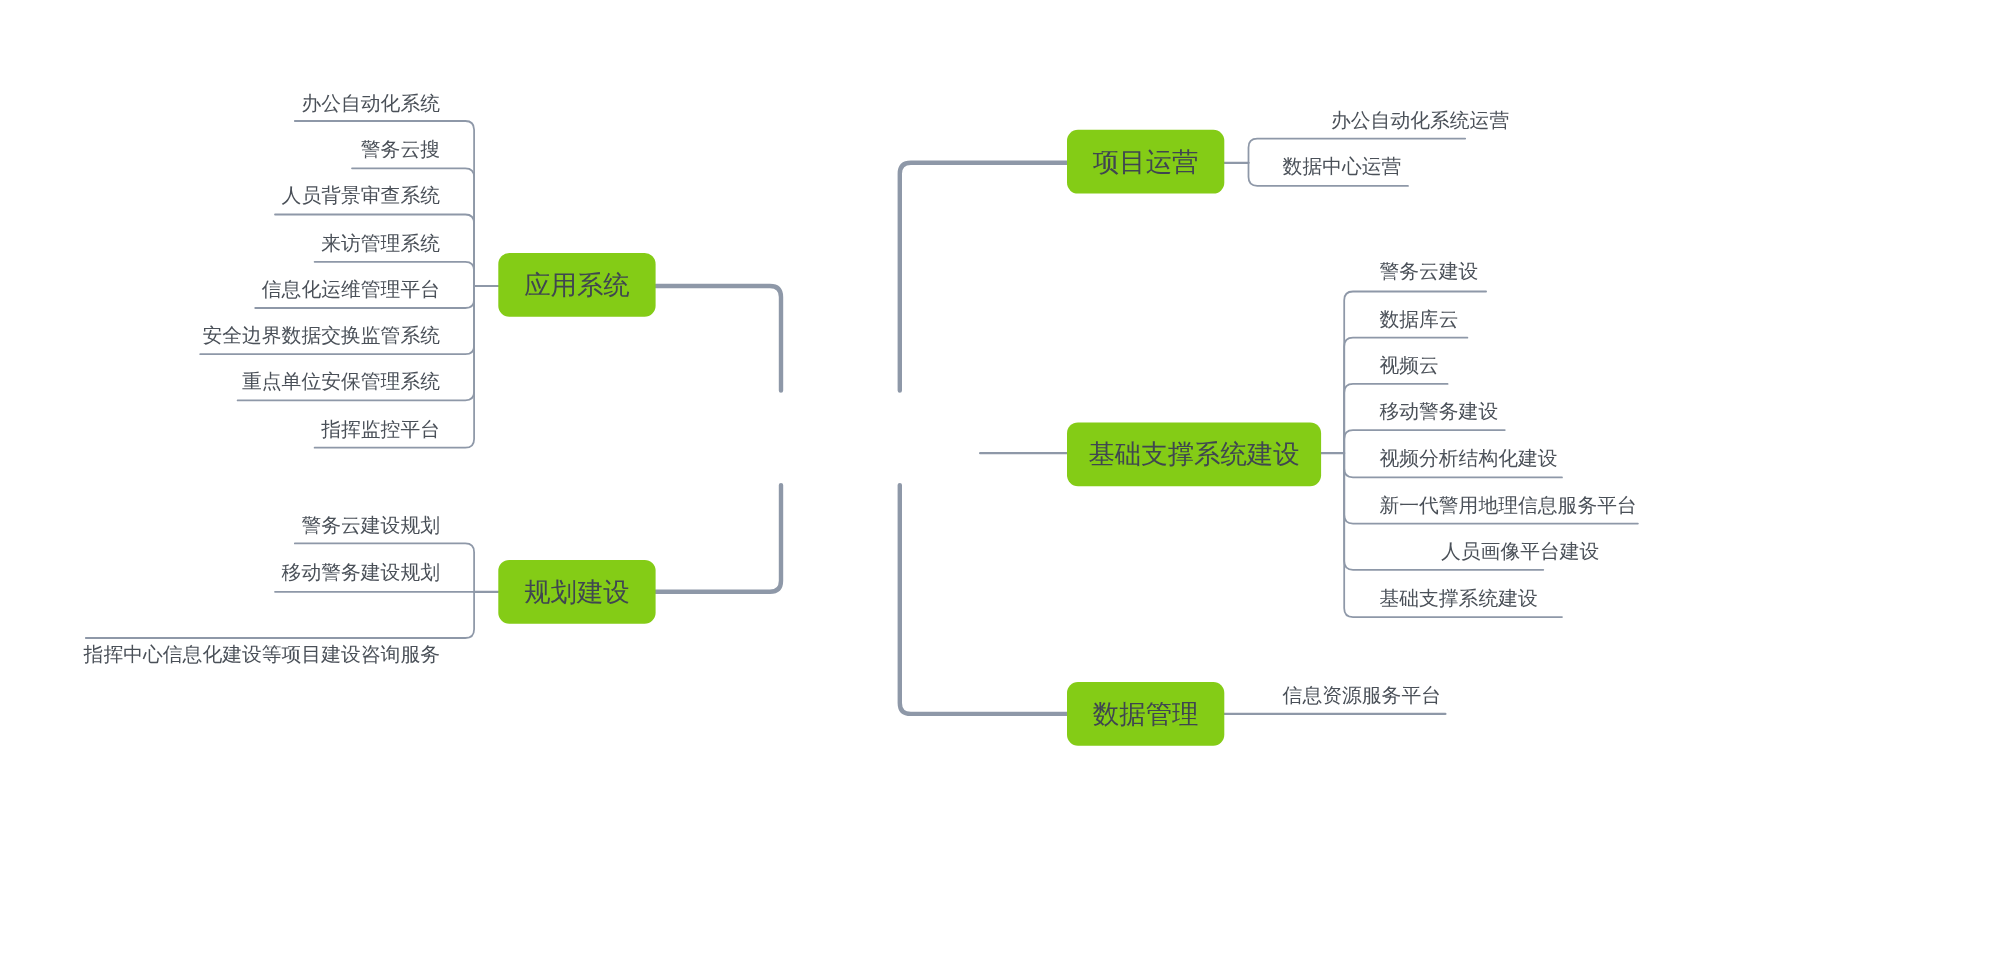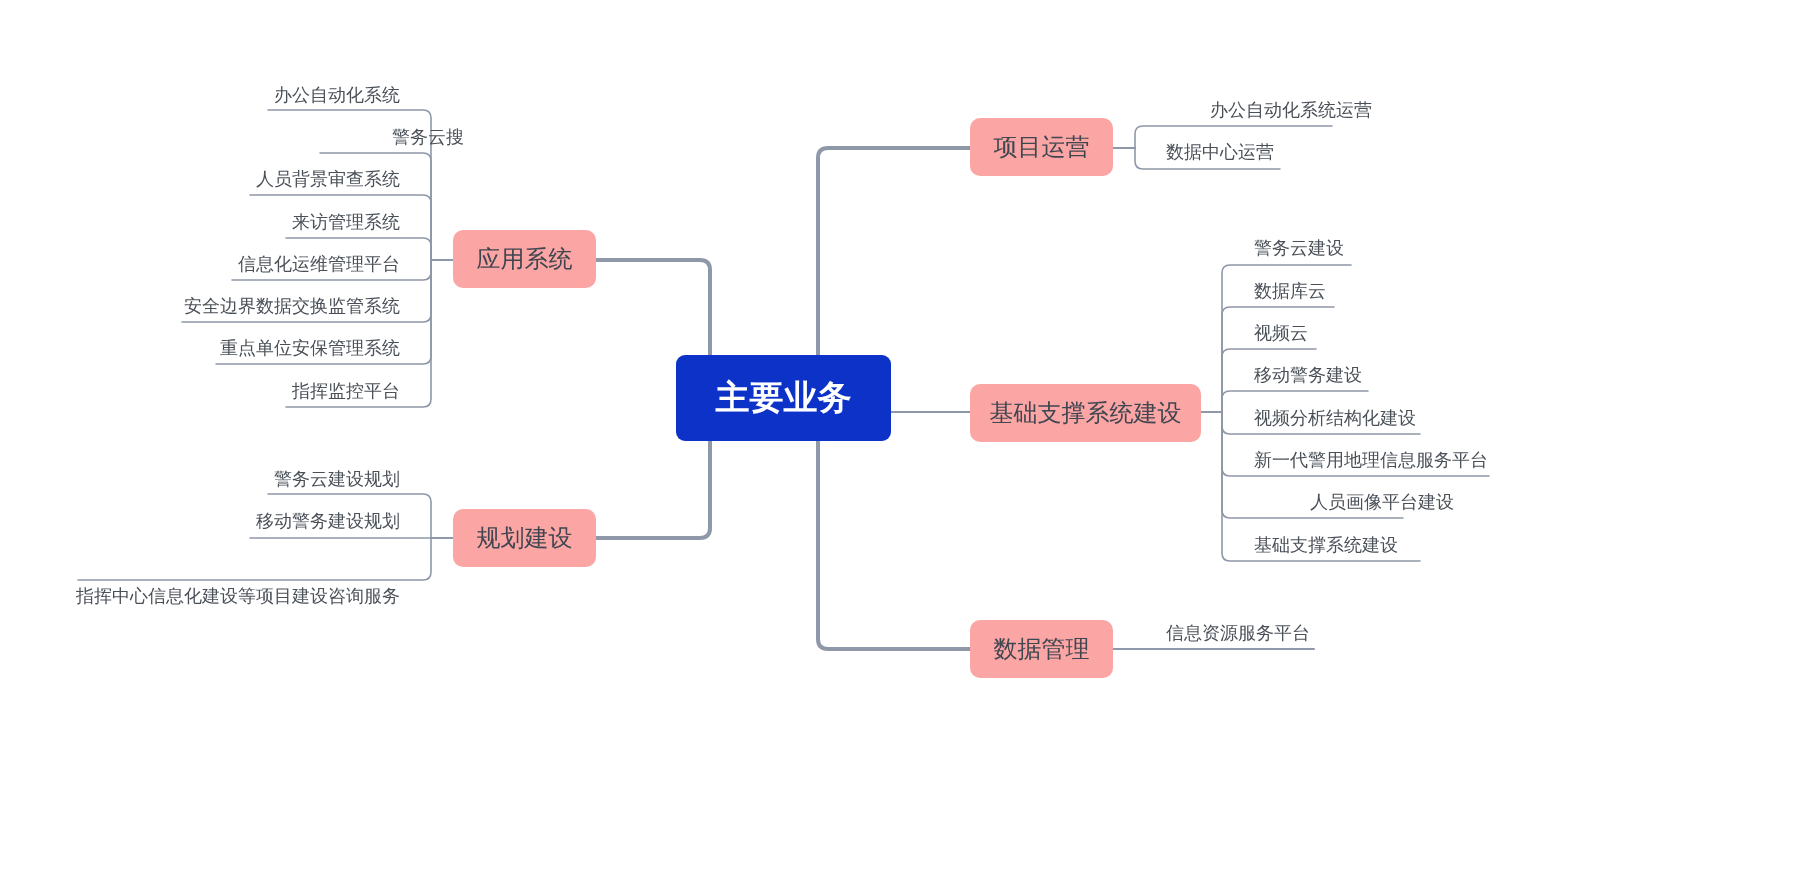--- a/index.html
+++ b/index.html
@@ -3,21 +3,21 @@
 <meta charset="utf-8">
 <style>
   html, body { margin: 0; padding: 0; background: #ffffff; }
   body { width: 1818px; height: 879px; position: relative; overflow: hidden;
          font-family: "DejaVu Sans", "Liberation Sans", sans-serif; }
   #canvas { position: absolute; left: 0; top: 0; width: 1818px; height: 879px; }
   svg#lines { position: absolute; left: 0; top: 0; }
   .root { position: absolute; left: 676px; top: 355px; width: 215px; height: 86px;
           background: #0d32c8; border-radius: 9px; color: #ffffff; font-weight: bold;
           font-size: 34px; display: flex; align-items: center; justify-content: center; }
-  .topic { position: absolute; height: 58px; background: #fca5a5; border-radius: 10px;
+  .topic { position: absolute; height: 58px; background: #84cc16; border-radius: 10px;
            color: #3f4650; font-size: 24px; display: flex; align-items: center;
            justify-content: center; }
   .leaf { position: absolute; color: #4a5058; font-size: 18px; white-space: nowrap;
           line-height: 22px; }
   .leaf.left { text-align: left; }
 </style>
 </head>
 <body>
 
 <div id="canvas">
@@ -48,30 +48,29 @@
       <path d="M1334 307 L1230 307 Q1222 307 1222 315 L1222 412" fill="none" stroke="#8e98a8" stroke-width="1.6" stroke-linecap="round"></path>
       <path d="M1316 349 L1230 349 Q1222 349 1222 357 L1222 412" fill="none" stroke="#8e98a8" stroke-width="1.6" stroke-linecap="round"></path>
       <path d="M1368 391 L1230 391 Q1222 391 1222 399 L1222 412" fill="none" stroke="#8e98a8" stroke-width="1.6" stroke-linecap="round"></path>
       <path d="M1420 434 L1230 434 Q1222 434 1222 426 L1222 412" fill="none" stroke="#8e98a8" stroke-width="1.6" stroke-linecap="round"></path>
       <path d="M1489 476 L1230 476 Q1222 476 1222 468 L1222 412" fill="none" stroke="#8e98a8" stroke-width="1.6" stroke-linecap="round"></path>
       <path d="M1403 518 L1230 518 Q1222 518 1222 510 L1222 412" fill="none" stroke="#8e98a8" stroke-width="1.6" stroke-linecap="round"></path>
       <path d="M1420 561 L1230 561 Q1222 561 1222 553 L1222 412" fill="none" stroke="#8e98a8" stroke-width="1.6" stroke-linecap="round"></path>
       <path d="M1113 649 L1314 649" fill="none" stroke="#8e98a8" stroke-width="2" stroke-linecap="round"></path>
     </svg>
 
-  <div class="root">主要业务</div>
 
   <div class="topic" style="left:453px; top:230px; width:143px;">应用系统</div>
   <div class="topic" style="left:453px; top:509px; width:143px;">规划建设</div>
   <div class="topic" style="left:970px; top:118px; width:143px;">项目运营</div>
   <div class="topic" style="left:970px; top:384px; width:231px;">基础支撑系统建设</div>
   <div class="topic" style="left:970px; top:620px; width:143px;">数据管理</div>
 
   <div class="leaf left" style="right:1418px; top:84px;">办公自动化系统</div>
-  <div class="leaf left" style="right:1354px; top:126px;">警务云搜</div>
+  <div class="leaf left" style="right:1418px; top:126px;">警务云搜</div>
   <div class="leaf left" style="right:1418px; top:168px;">人员背景审查系统</div>
   <div class="leaf left" style="right:1418px; top:211px;">来访管理系统</div>
   <div class="leaf left" style="right:1418px; top:253px;">信息化运维管理平台</div>
   <div class="leaf left" style="right:1418px; top:295px;">安全边界数据交换监管系统</div>
   <div class="leaf left" style="right:1418px; top:337px;">重点单位安保管理系统</div>
   <div class="leaf left" style="right:1418px; top:380px;">指挥监控平台</div>
 
   <div class="leaf left" style="right:1418px; top:468px;">警务云建设规划</div>
   <div class="leaf left" style="right:1418px; top:510px;">移动警务建设规划</div>
   <div class="leaf left" style="right:1418px; top:553px;margin-top:32px;">指挥中心信息化建设等项目建设咨询服务</div>

